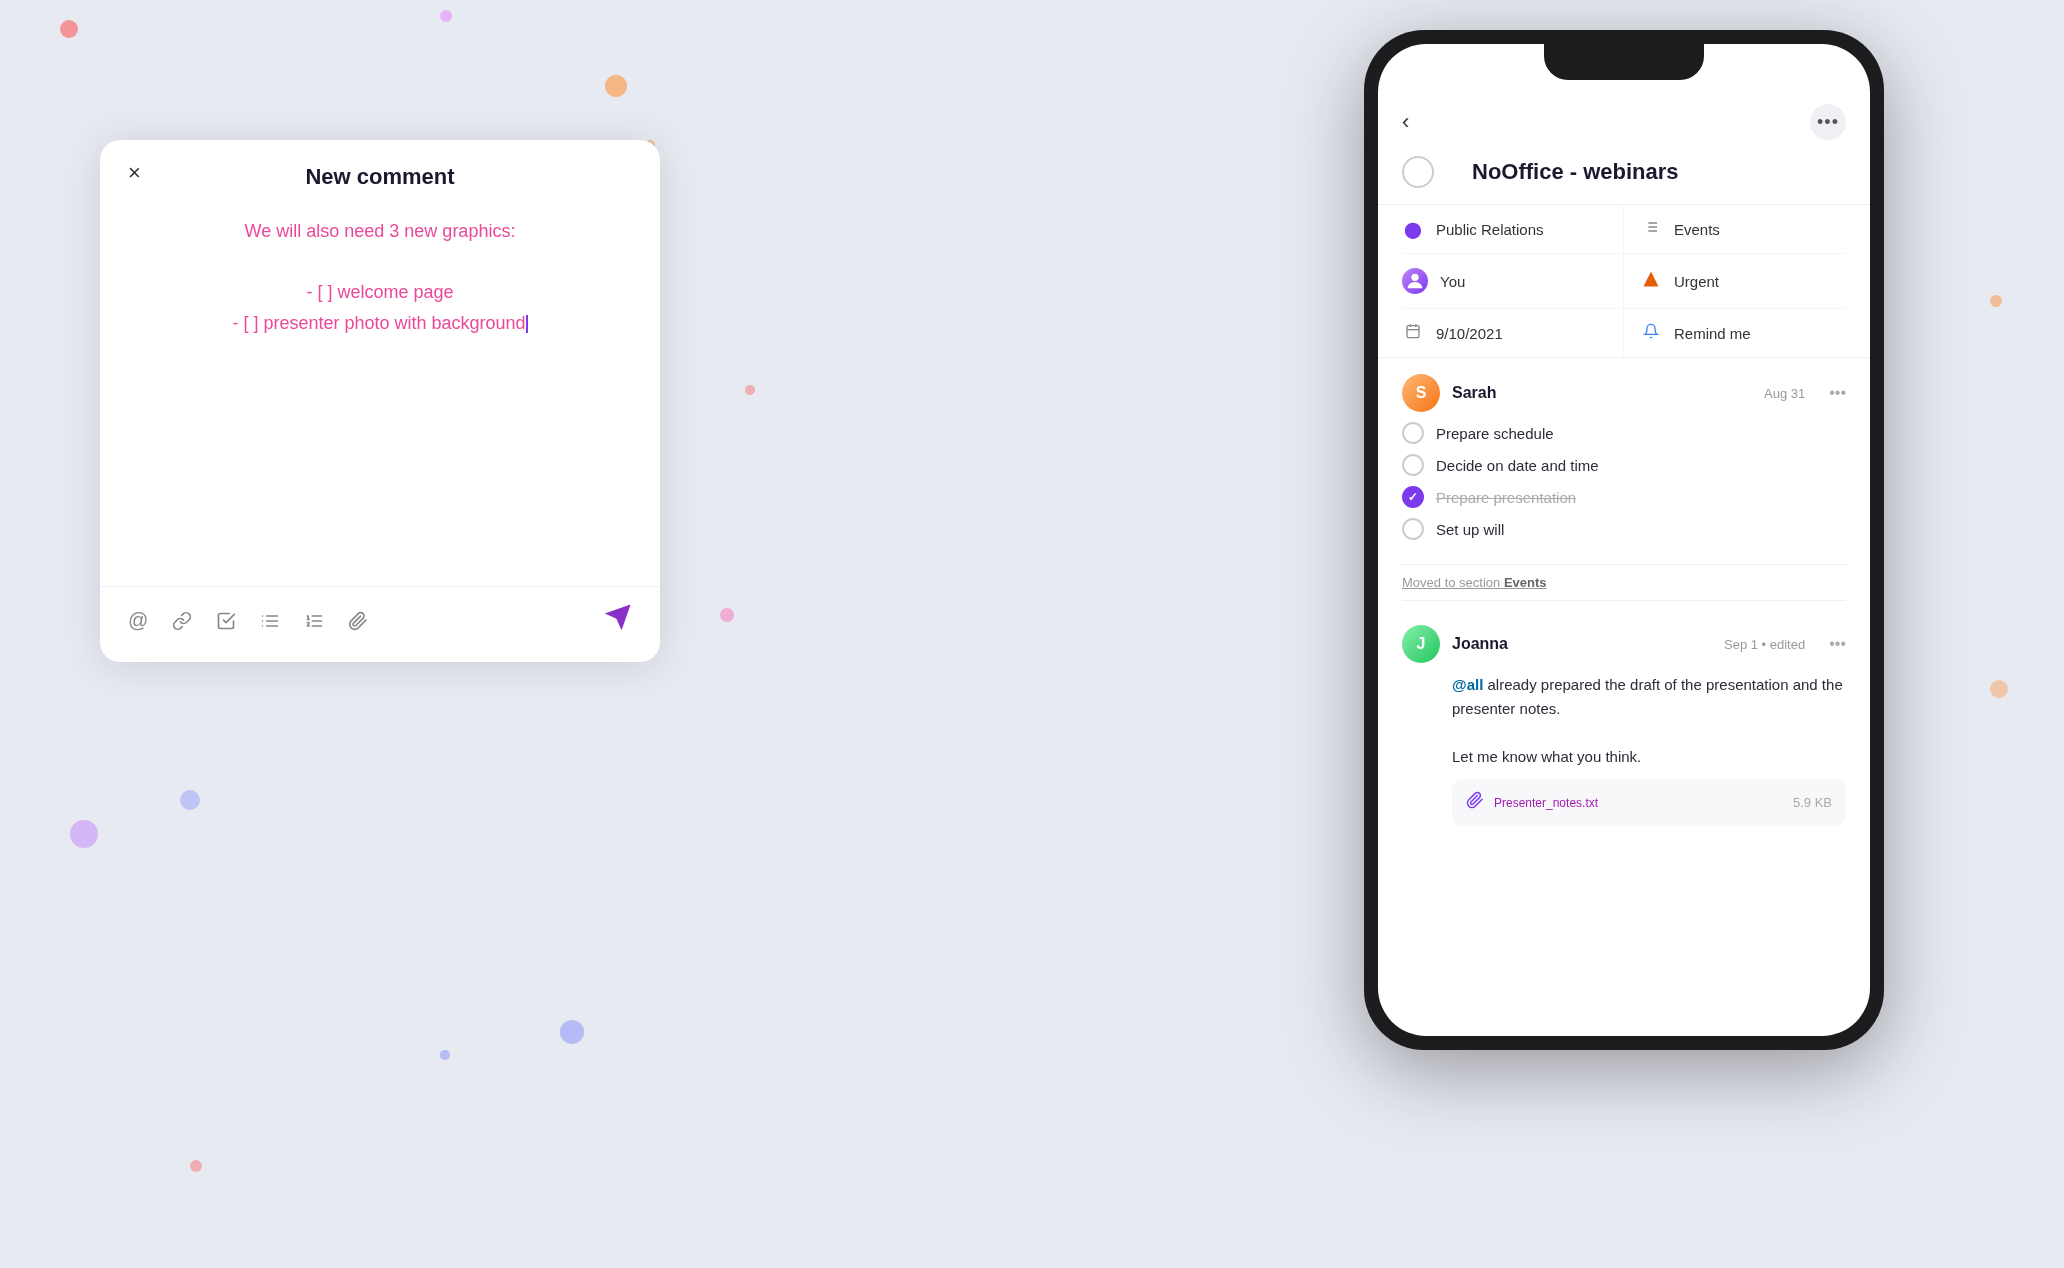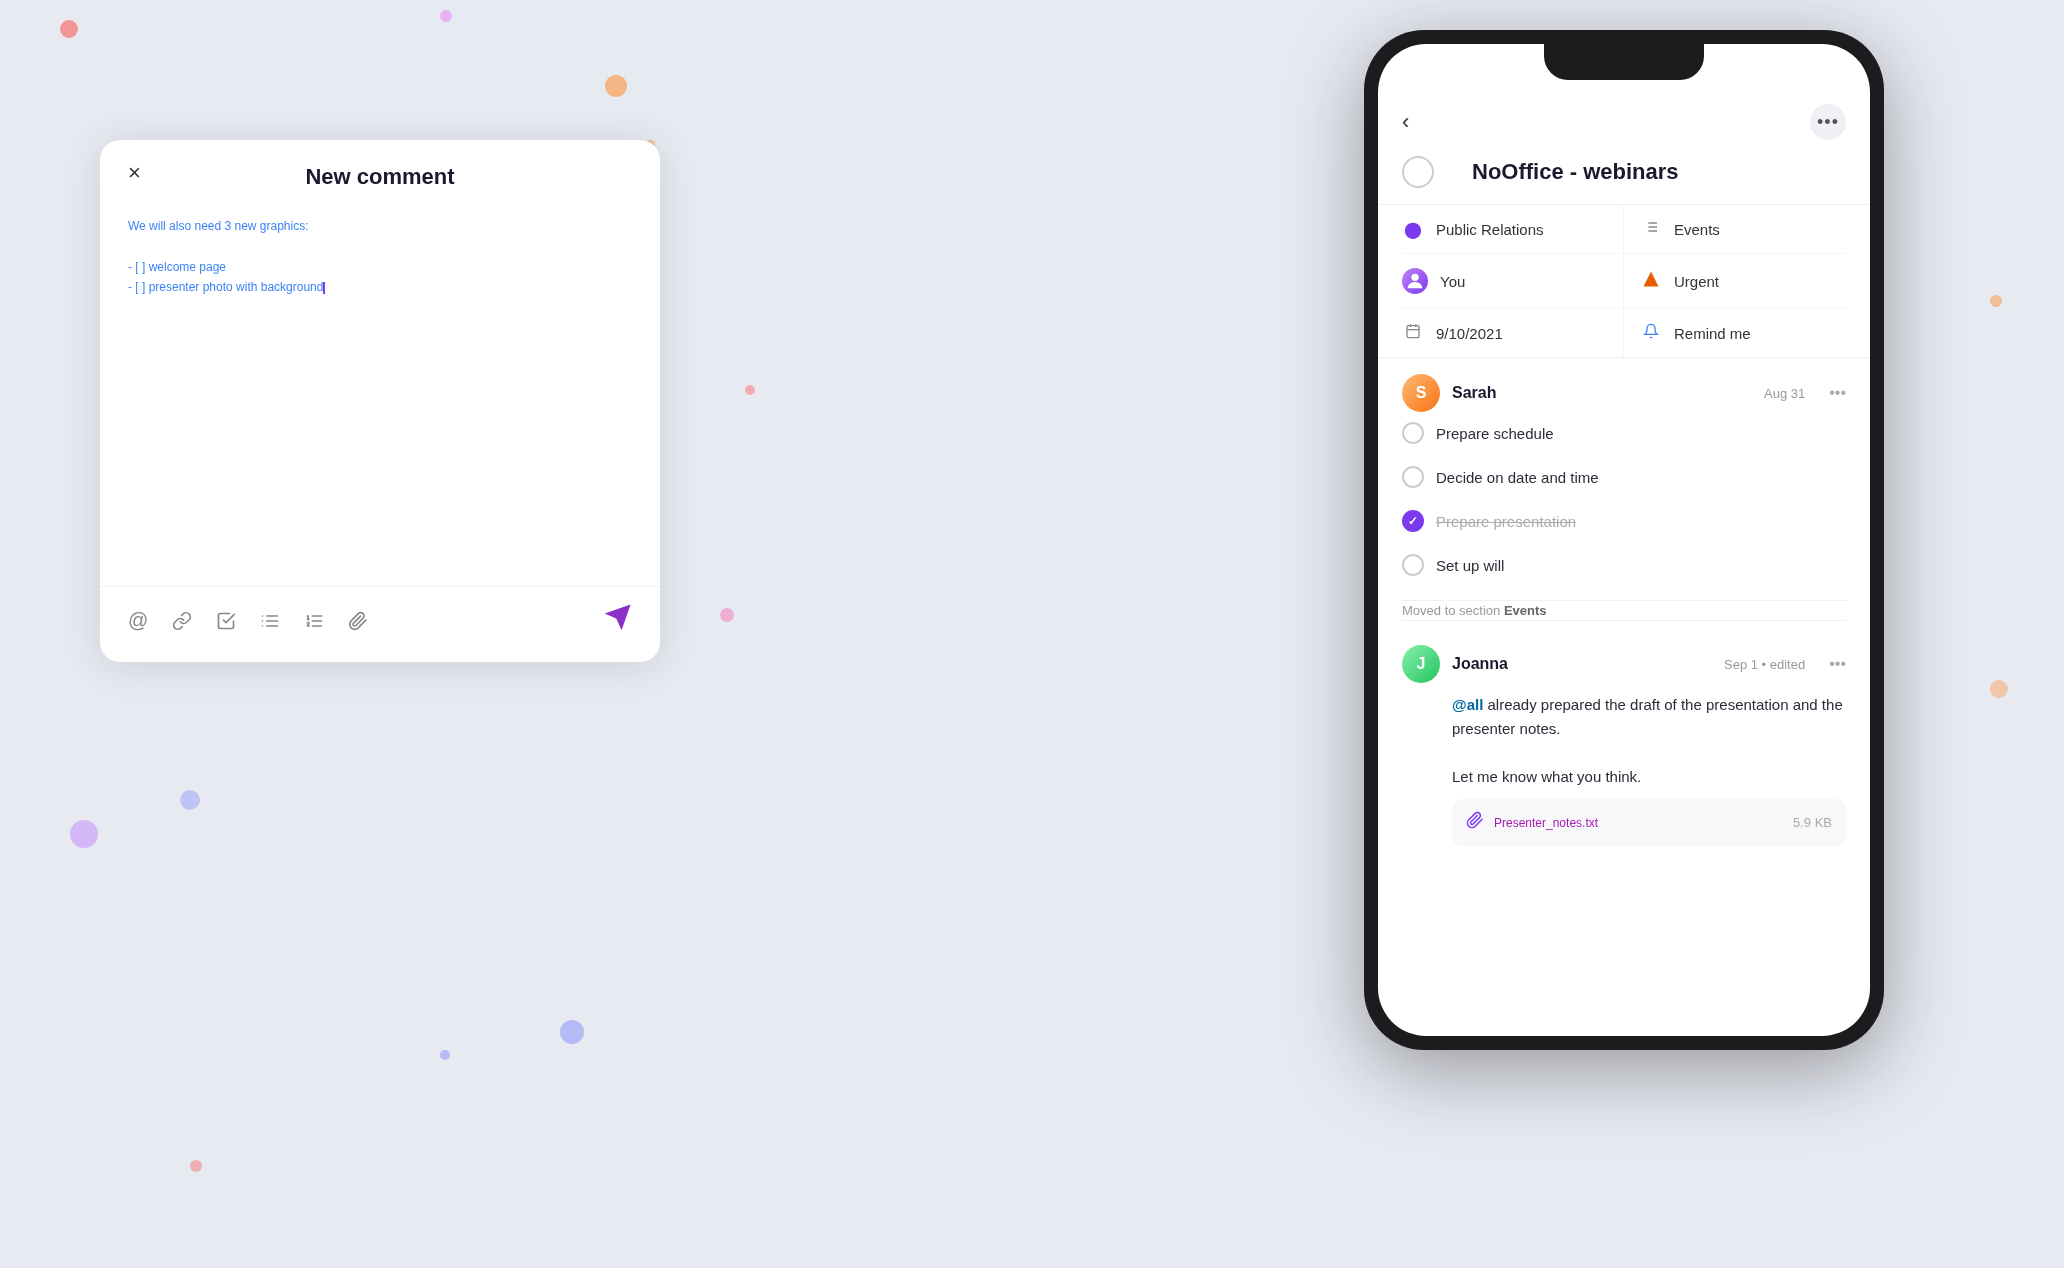--- a/index.html
+++ b/index.html
@@ -59,29 +59,30 @@
       color: #1a1a2e;
     }
 
     .modal-body {
       padding: 10px 28px 20px;
       flex: 1;
       min-height: 380px;
     }
 
     .comment-text {
-      font-size: 12px;
-      color: #3b82f6;
+      font-size: 18px;
+      color: #ec4899;
       line-height: 1.7;
       outline: none;
       width: 100%;
       border: none;
       resize: none;
       font-family: inherit;
       min-height: 300px;
+      text-align: center;
     }
 
     .cursor-line {
       display: inline-block;
       width: 2px;
       height: 1em;
       background: #7c3aed;
       vertical-align: text-bottom;
       animation: blink 1s step-end infinite;
     }
@@ -348,21 +349,21 @@
       font-size: 16px;
       color: #aaa;
       cursor: pointer;
     }
 
     .checklist {
       padding-left: 0;
       list-style: none;
       display: flex;
       flex-direction: column;
-      gap: 22px;
+      gap: 10px;
     }
 
     .check-item {
       display: flex;
       align-items: center;
       gap: 12px;
       font-size: 15px;
       color: #2c2c3a;
     }
 
@@ -390,24 +391,25 @@
     }
 
     .check-label.strikethrough {
       text-decoration: line-through;
       color: #aaa;
     }
 
     .section-moved {
       font-size: 13px;
       color: #999;
-      padding: 2px 0;
+      padding: 10px 0;
       border-top: 1px solid #f0f0f4;
       border-bottom: 1px solid #f0f0f4;
       margin: 24px 0;
+      text-decoration: underline;
     }
 
     .section-moved strong {
       color: #666;
       font-weight: 600;
     }
 
     .comment-body {
       font-size: 15px;
       color: #2c2c3a;

